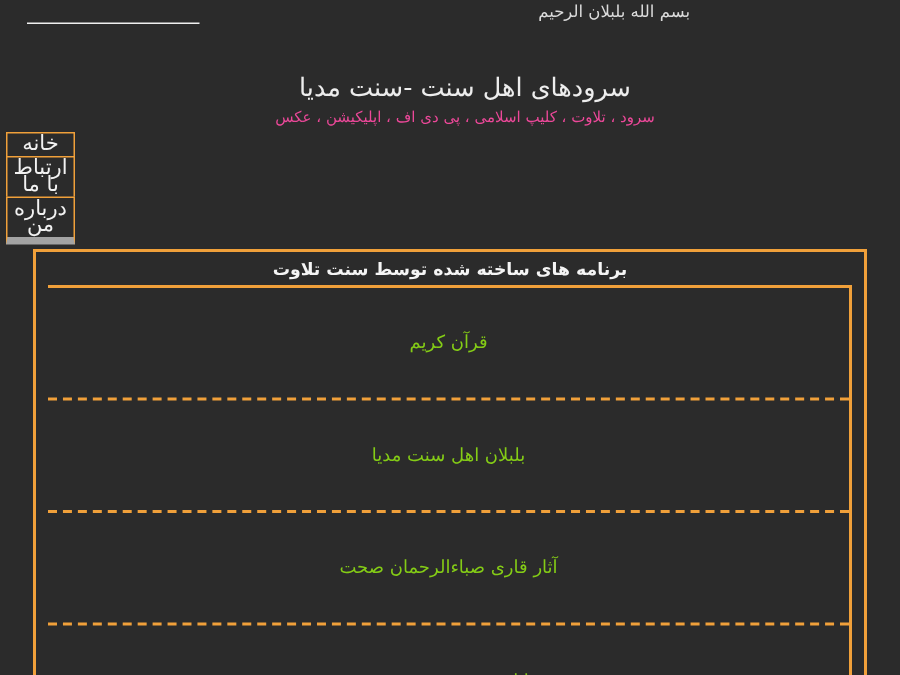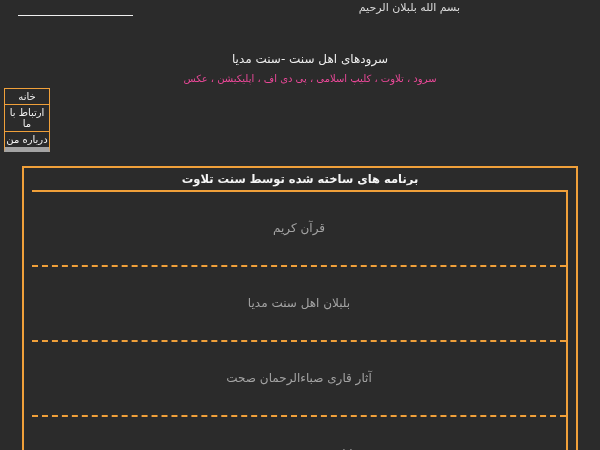--- a/index.html
+++ b/index.html
@@ -52,21 +52,21 @@
 
   
   .titles {
     position: absolute;
     top: 50px;
     right: 0;
     width: 580px;
     text-align: center;
   }
   .site-title {
-    font-size: 12px;
+    font-size: 17px;
     color: #ededed;
     line-height: 19px;
     white-space: nowrap;
   }
   .site-subtitle {
     font-size: 10px;
     color: #ec4899;
     line-height: 19px;
     white-space: nowrap;
   }
@@ -76,21 +76,21 @@
     position: absolute;
     top: 88px;
     right: 550px;
     width: 46px;
   }
   .nav-item {
     border: 1px solid #f0a03a;
     border-bottom: none;
     background: #2b2b2b;
     color: #f2f2f2;
-    font-size: 10px;
+    font-size: 14px;
     text-align: center;
     padding: 2px 1px;
     line-height: 11px;
     cursor: pointer;
   }
   .nav-item:last-child {
     border-bottom: 5px solid #a3a3a3;
   }
   .nav-item.two-line { padding-bottom: 2px; }
 
@@ -136,21 +136,21 @@
     height: 75px;
     border-bottom: 2px dashed #f0a03a;
     display: flex;
     align-items: center;
     justify-content: center;
     cursor: pointer;
   }
   .list-item:last-child { border-bottom: none; }
   .list-item-label {
     font-size: 12px;
-    color: #a3a3a3;
+    color: #84cc16;
     white-space: nowrap;
     padding-bottom: 2px;
   }
 </style>
 </head>
 <body>
 
 <div class="page">
 
   <div class="header">

